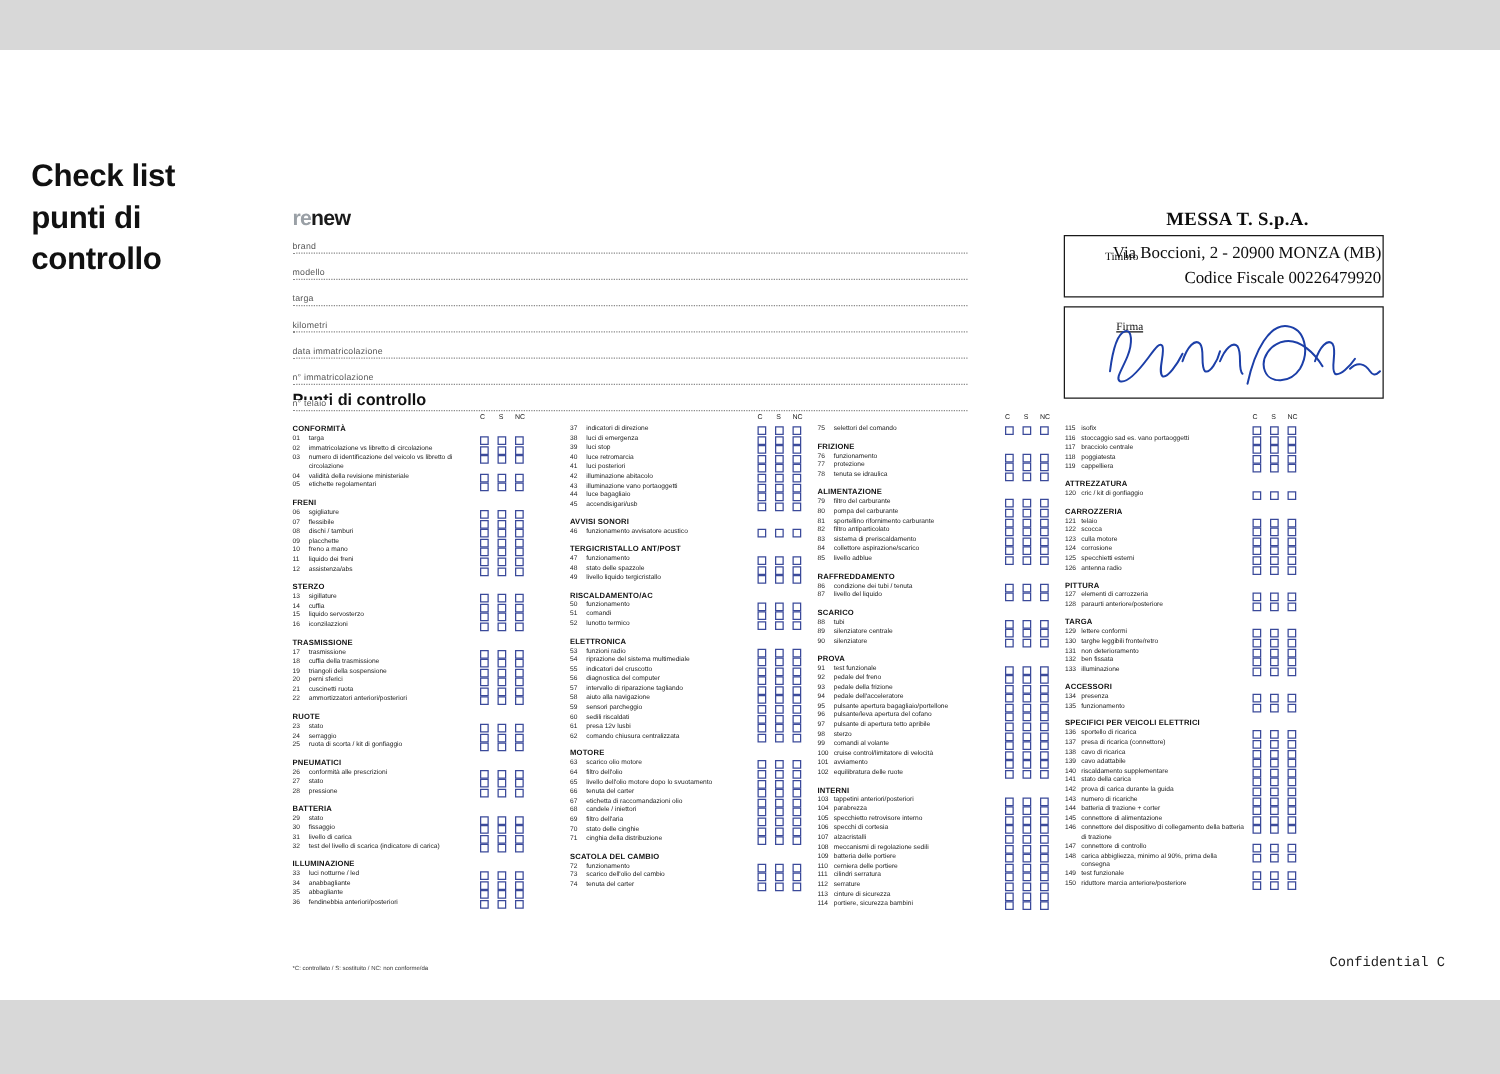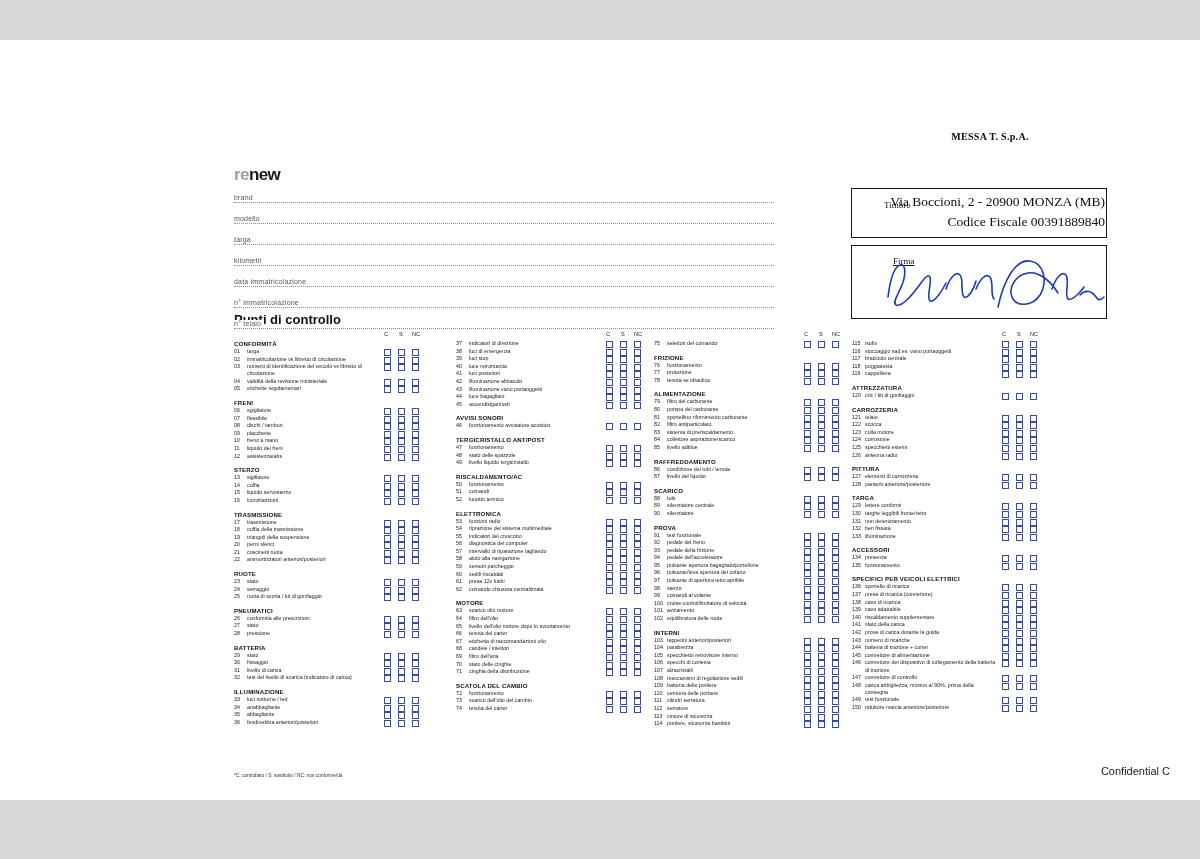--- a/index.html
+++ b/index.html
@@ -76,22 +76,23 @@
     top: 90px;
     width: 270px;
     text-align: center;
     font-family: "Liberation Serif", serif;
     font-size: 14px;
     color: #0d0d0d;
     line-height: 1.35;
   }
   .stamp-company .l1 {
     font-weight: bold;
-    font-size: 10px;
+    font-size: 15px;
     letter-spacing: 0.3px;
+    margin-top: 36px;
   }
   .stamp-box {
     position: absolute;
     left: 851px;
     top: 148px;
     width: 254px;
     height: 48px;
     border: 1px solid #1a1a1a;
   }
   .stamp-box2 {
@@ -207,32 +208,37 @@
   .bx.b3 { left: 178px; }
   .footnote {
     position: absolute;
     left: 234px;
     top: 733px;
     font-size: 4.8px;
     color: #333;
   }
   .confidential {
     position: absolute;
-    right: 30px;
+    right: 44px;
     bottom: 82px;
     font-size: 11px;
     color: #222;
-    font-family: Liberation Sans, sans-serif;
+    font-family: Liberation Mono, monospace;
   }
 </style>
 </head>
 <body>
 
 <div class="page">
 
+  <div class="doc-title">
+    <div>Check list</div>
+    <div>punti di</div>
+    <div>controllo</div>
+  </div>
 
   <div class="renew">
     <span class="re">re</span><span>new</span>
   </div>
 
   <div class="fields">
     <div class="field">
       <span class="lbl">brand</span>
       <span class="line"></span>
     </div>
@@ -262,21 +268,21 @@
     </div>
   </div>
 
   <div class="stamp-company">
     <div class="l1">MESSA T. S.p.A.</div>
   </div>
   <div class="stamp-box"></div>
   <div class="stamp-lbl" style="left:857px; top:160px;">Timbro</div>
   <div class="stamp-over">
     <div>Via Boccioni, 2 - 20900 MONZA (MB)</div>
-    <div>Codice Fiscale 00391889840</div>
+    <div>Codice Fiscale 00226479920</div>
   </div>
   <div class="stamp-box2"></div>
   <div class="stamp-lbl" style="left:866px; top:216px;text-decoration:underline;">Firma</div>
   <svg class="signature" viewBox="0 0 230 75">
     <g fill="none" stroke="#1c3fa8" stroke-width="1.6" stroke-linecap="round">
       <path d="M8 52 C10 36, 14 22, 20 20 C26 18, 26 30, 22 40 C18 50, 12 58, 16 60 C22 62, 32 50, 38 42 C44 34, 48 28, 50 32 C52 38, 46 52, 50 56 C54 58, 62 46, 66 38"></path>
       <path d="M66 44 C70 32, 76 26, 80 30 C84 34, 80 48, 84 52 C88 54, 94 44, 96 36"></path>
       <path d="M96 44 C100 34, 106 28, 110 32 C114 38, 110 50, 114 54"></path>
       <path d="M118 62 C124 34, 136 14, 150 16 C164 18, 168 36, 160 50 C152 62, 136 62, 132 52 C128 42, 136 30, 148 28 C160 26, 172 38, 178 48"></path>
       <path d="M172 44 C176 32, 182 26, 186 30 C190 36, 184 50, 188 54 C192 56, 200 48, 204 42"></path>

